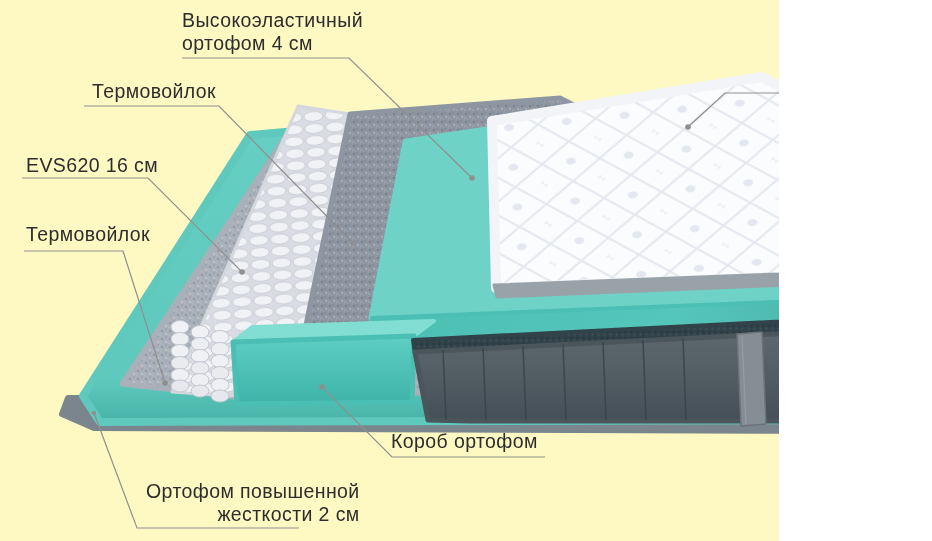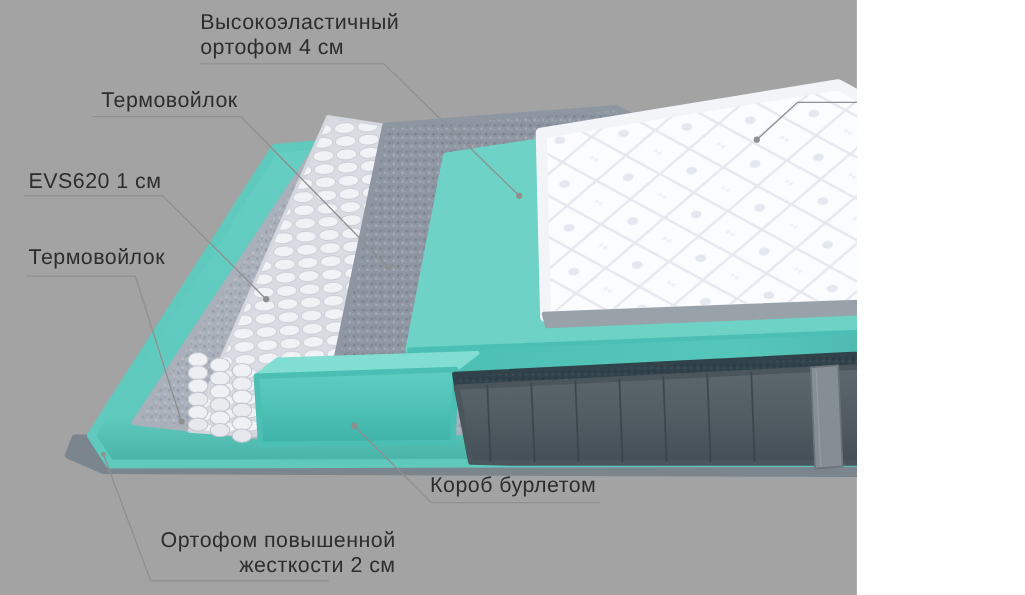--- a/index.html
+++ b/index.html
@@ -1,18 +1,18 @@
 <!DOCTYPE html>
 <html><head>
 <meta charset="utf-8">
 <style>
   html,body{margin:0;padding:0;background:#fff;}
   .stage{
     position:relative;width:779px;height:541px;overflow:hidden;
-    background:#a3a3a3;font-family:"Liberation Sans","DejaVu Sans",sans-serif;text-decoration:underline;
+    background:#fef9c3;font-family:"Liberation Sans","DejaVu Sans",sans-serif;text-decoration:underline;
   }
   .stage svg{position:absolute;left:0;top:0;}
   .layer-label{
     position:absolute;color:#2d2d2d;font-size:19.5px;line-height:23px;
     letter-spacing:.4px;white-space:pre-line;font-weight:400;
   }
   .layer-label.tight{line-height:22px;}
 </style>
 </head>
 <body>
@@ -151,23 +151,23 @@
       <circle cx="322" cy="387" r="2.8"></circle>
       <circle cx="94" cy="413" r="2.2"></circle>
     </g>
   </svg>
 
   <div class="layer-label" style="left:182px;top:9px;">Высокоэластичный
 ортофом 4 см</div>
 
   <div class="layer-label" style="left:92px;top:80px;">Термовойлок</div>
 
-  <div class="layer-label" style="left:26px;top:154px;">EVS620 1 см</div>
+  <div class="layer-label" style="left:26px;top:154px;">EVS620 16 см</div>
 
   <div class="layer-label" style="left:26px;top:223px;">Термовойлок</div>
 
 
-  <div class="layer-label" style="left:391px;top:430px;">Короб бурлетом</div>
+  <div class="layer-label" style="left:391px;top:430px;">Короб ортофом</div>
 
   <div class="layer-label" style="left:146px;top:480px;text-align:right;">Ортофом повышенной
 жесткости 2 см</div>
 
 </div>
 
 </body></html>

